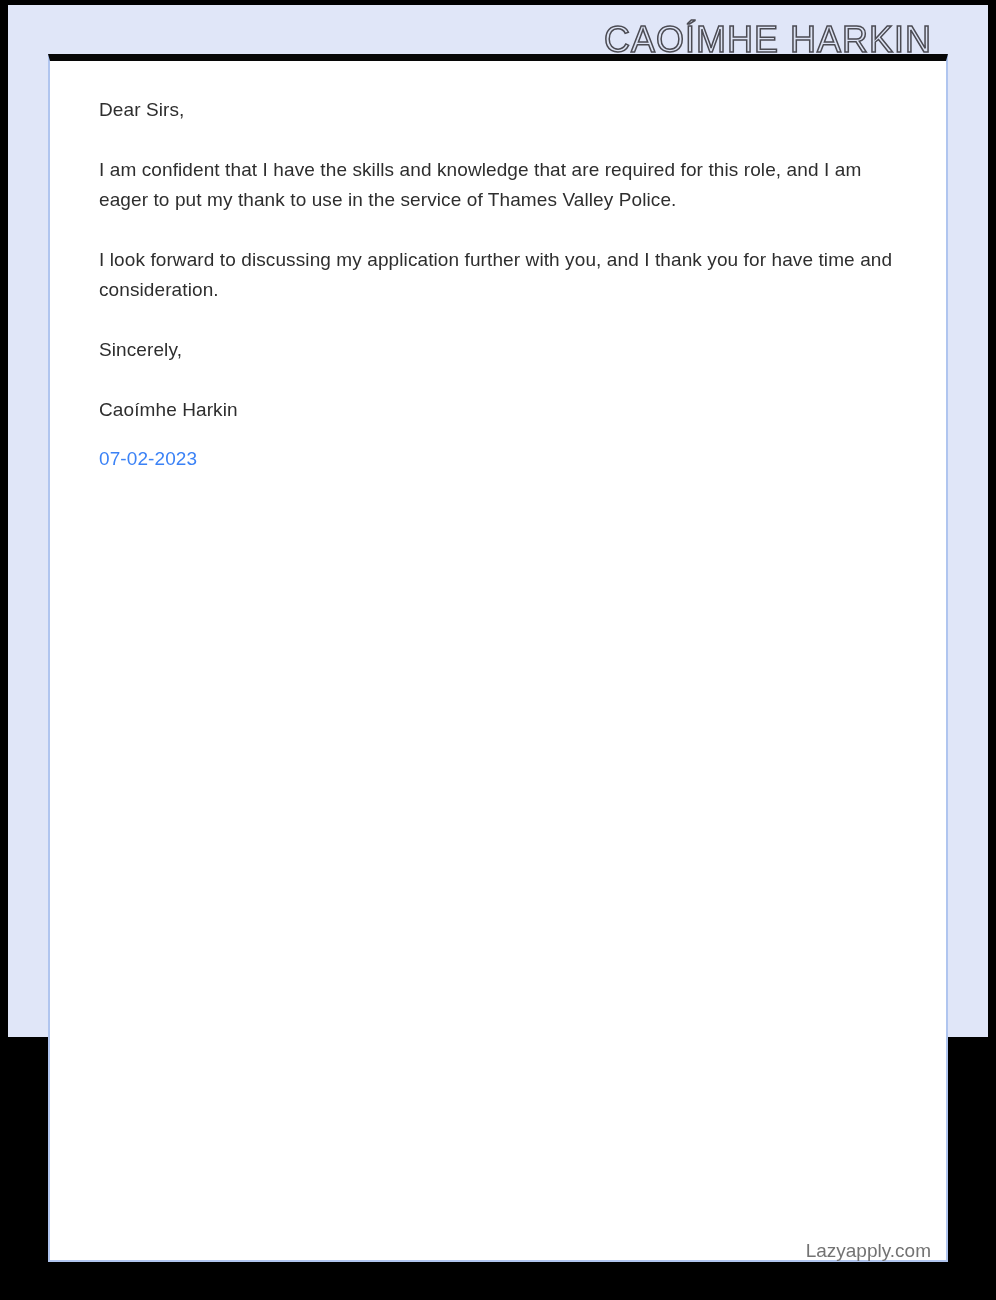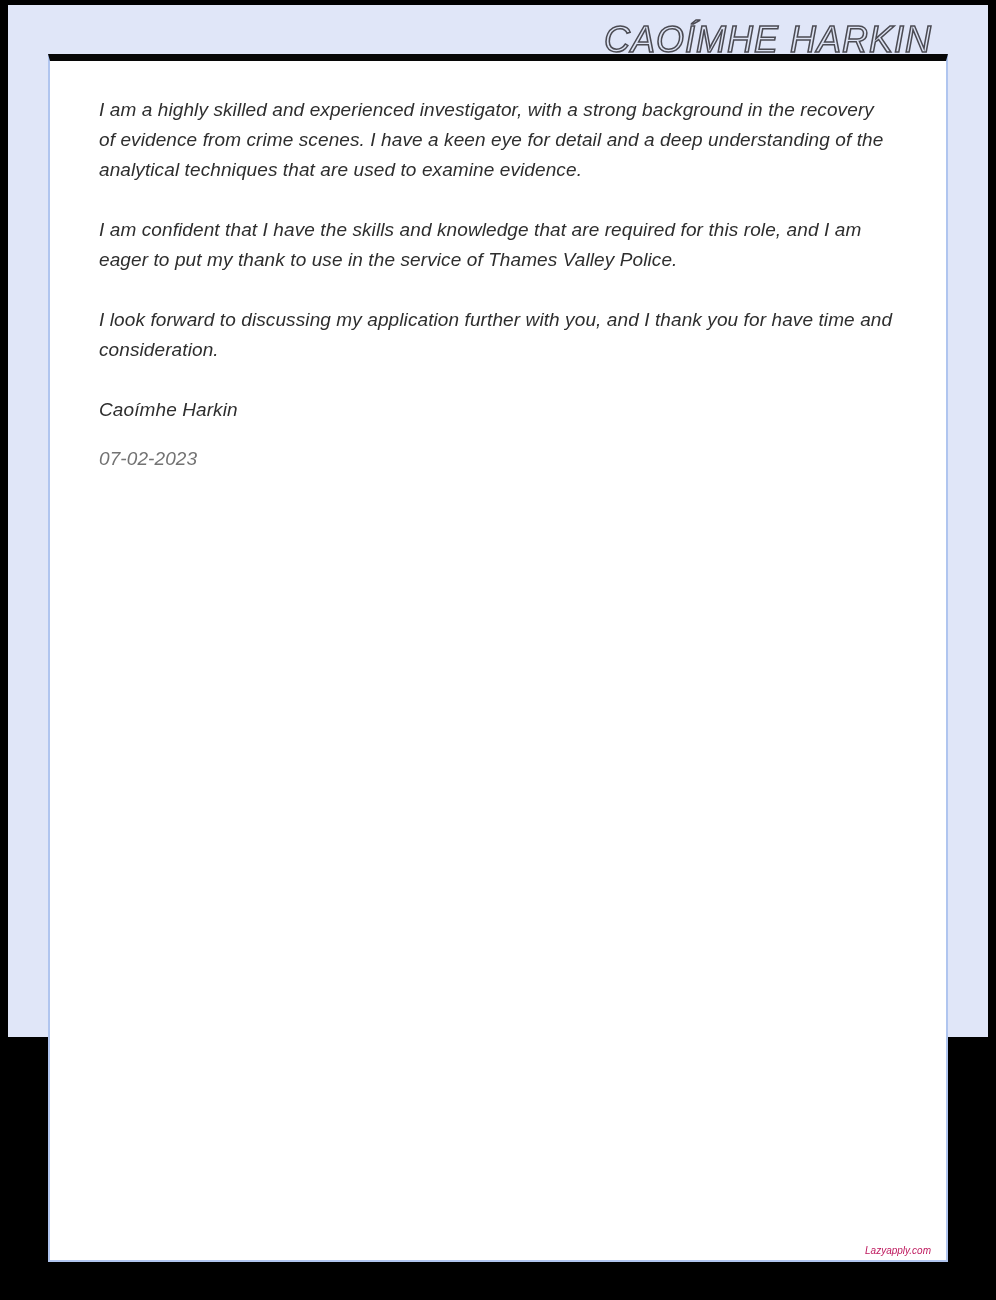--- a/index.html
+++ b/index.html
@@ -14,21 +14,20 @@
     font-family: "Liberation Sans", sans-serif;
     overflow: hidden;
   }
   .canvas {
     position: absolute;
     left: 8px;
     top: 5px;
     width: 980px;
     height: 1032px;
     background: #e0e6f8;
-    font-style: italic;
   }
   .header-name-svg {
     position: absolute;
     top: 5px;
     right: 52px;
     width: 400px;
     height: 52px;
   }
   .header-name-svg text {
     font-family: "Liberation Sans", sans-serif;
@@ -60,45 +59,46 @@
     font-size: 19px;
     line-height: 30px;
     letter-spacing: 0.1px;
     color: #2e2e2e;
   }
   .letter p {
     margin: 0 0 30px 0;
   }
   .letter p.date-line {
     margin-top: -11px;
-    color: #737373;
+    color: #3b82f6;
   }
   .watermark {
     position: absolute;
     right: 15px;
     bottom: 1px;
-    font-size: 10px;
+    font-size: 19px;
     line-height: 16px;
-    color: #be185d;
+    color: #737373;
   }
 </style>
 </head>
 <body>
 
 <div class="canvas">
 
   <svg class="header-name-svg" viewBox="0 0 400 52" xmlns="http://www.w3.org/2000/svg">
     <text x="396" y="42" text-anchor="end">CAOÍMHE HARKIN</text>
   </svg>
 
   <div class="page">
     <div class="letter">
-      <p>I am a highly skilled and experienced investigator, with a strong background in the recovery of evidence from crime scenes. I have a keen eye for detail and a deep understanding of the analytical techniques that are used to examine evidence.</p>
+      <p>Dear Sirs,</p>
       <p>I am confident that I have the skills and knowledge that are required for this role, and I am eager to put my thank to use in the service of Thames Valley Police.</p>
       <p>I look forward to discussing my application further with you, and I thank you for have time and consideration.</p>
+      <p>Sincerely,</p>
       <p>Caoímhe Harkin</p>
       <p class="date-line">07-02-2023</p>
     </div>
 
     <div class="watermark">Lazyapply.com</div>
   </div>
 
 </div>
 
 </body></html>

